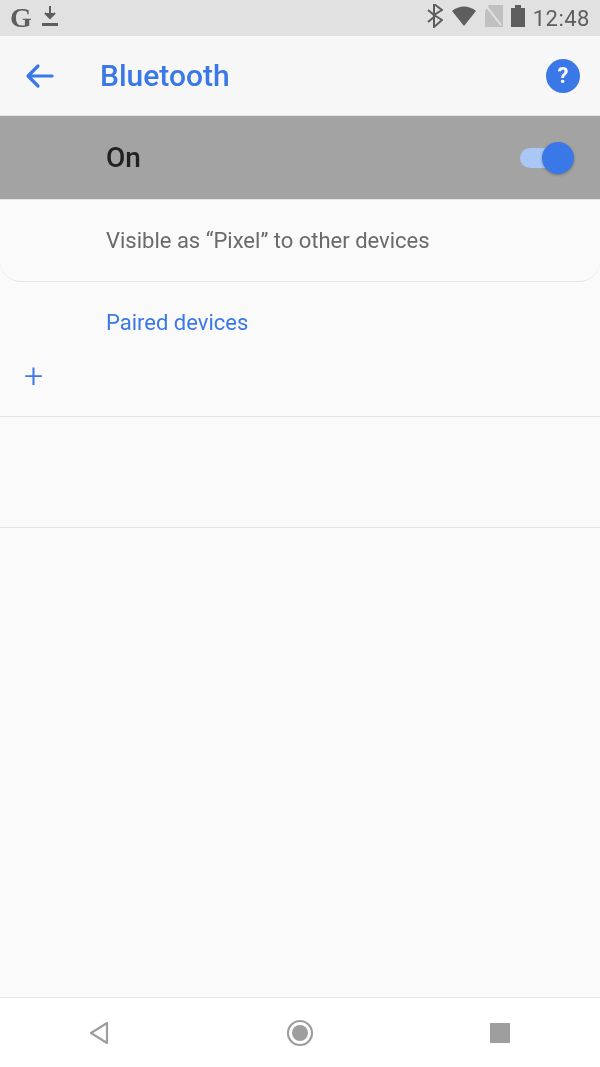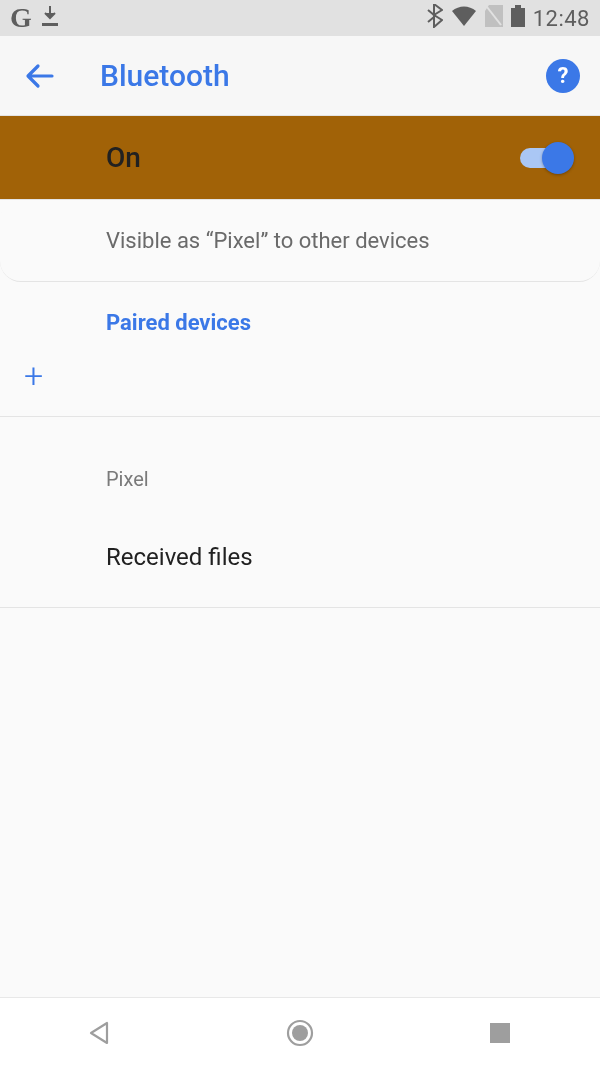--- a/index.html
+++ b/index.html
@@ -32,21 +32,21 @@
   .help-btn {
     margin-left: auto;
     width: 34px; height: 34px; border-radius: 50%;
     background: #3b78e7; color: #fff;
     display:flex; align-items:center; justify-content:center;
     font-weight: bold; font-size: 22px;
   }
   
   .toggle-row {
     height: 84px;
-    background: #a16207;
+    background: #a3a3a3;
     display: flex;
     align-items: center;
     padding: 0 30px 0 106px;
     border-bottom: 1px solid #e4e4e4;
   }
   .toggle-label { font-size: 28px; font-weight: 500; color: #212121; }
   .toggle {
     margin-left: auto;
     width: 50px; height: 20px; border-radius: 10px;
     background: #aac7f5; position: relative;
@@ -63,21 +63,21 @@
     color: #6a6a6a;
     border-bottom: 1px solid #e4e4e4;
     background: #fafafa;
     border-radius: 21px;
   }
   
   .section-header {
     padding: 28px 30px 12px 106px;
     color: #3b78e7;
     font-size: 22px;
-    font-weight: 700;
+    font-weight: 400;
   }
   
   .list-row {
     display: flex;
     align-items: center;
     min-height: 70px;
     padding: 0 30px 0 0;
     background: #fafafa;
   }
   .list-row.border-b { border-bottom: 1px solid #e4e4e4; }
@@ -179,26 +179,20 @@
 
 <div class="list-row border-b" style="padding-bottom:14px;">
   <div class="list-icon">
     <span class="plus-icon">+</span>
   </div>
 </div>
 
 <div class="settings-block">
   <div class="list-row">
     <div class="list-content">
-      <div class="list-secondary">Pixel</div>
-    </div>
-  </div>
-  <div class="list-row">
-    <div class="list-content">
-      <div class="list-primary">Received files</div>
     </div>
   </div>
 </div>
 
 <div class="nav-bar">
   <div class="nav-btn">
     <svg class="nav-icon" width="26" height="26" viewBox="0 0 26 26">
       <path d="M20 3v20L4 13z" fill="none" stroke="#9e9e9e" stroke-width="2.2" stroke-linejoin="round"></path>
     </svg>
   </div>

